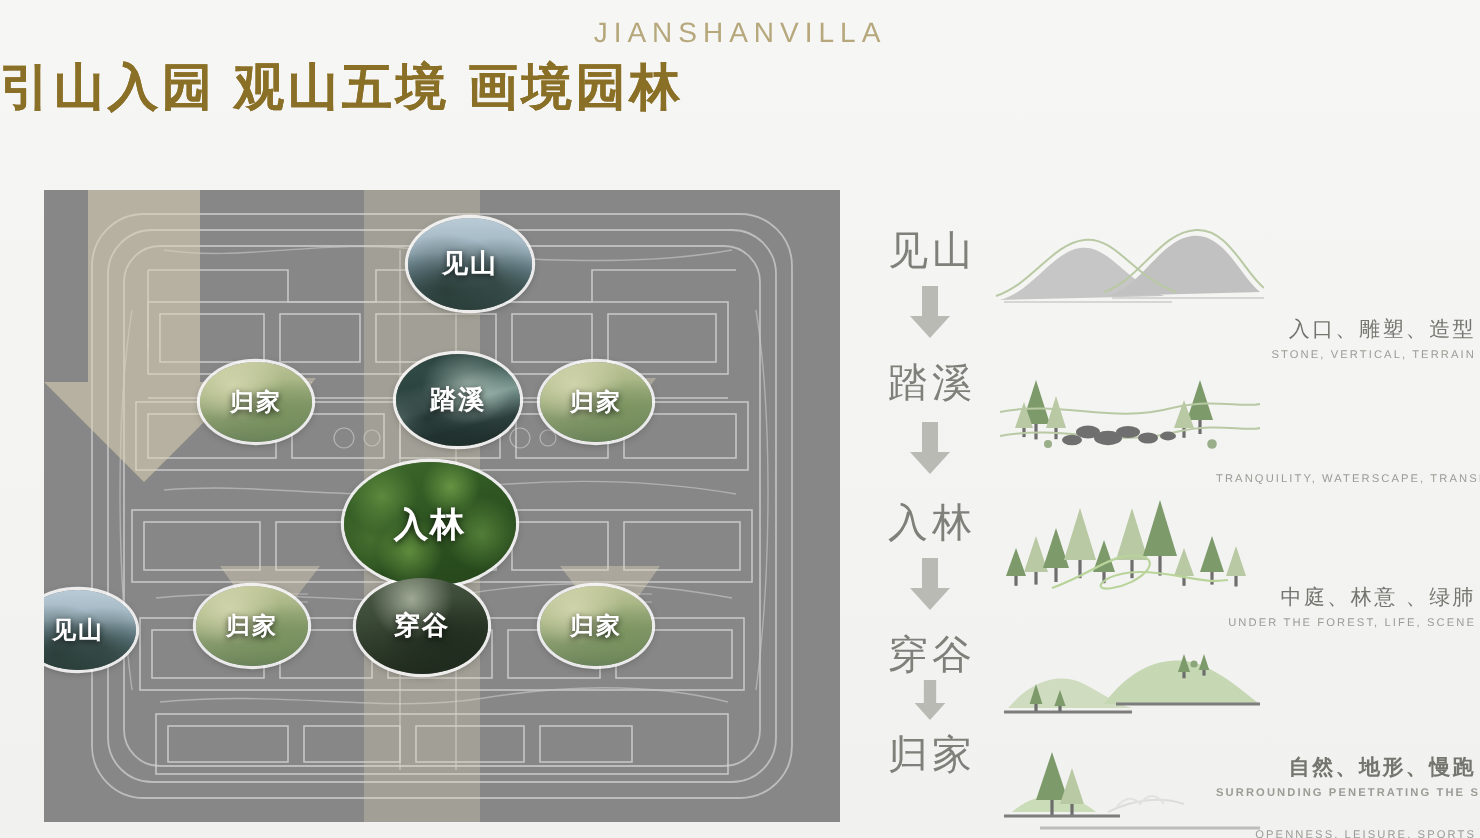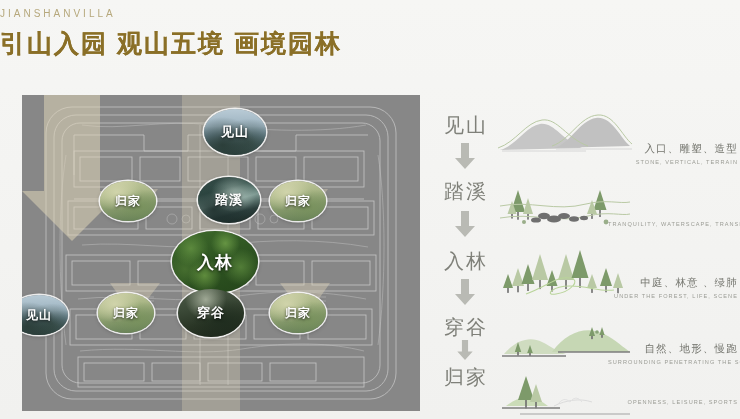--- a/index.html
+++ b/index.html
@@ -6,22 +6,22 @@
   body{
     width:740px;height:419px;overflow:hidden;
     background:#f2f2f0;
     font-family:"Liberation Sans","DejaVu Sans",sans-serif;
     position:relative;
   }
   .page{position:absolute;inset:0;background:linear-gradient(180deg,#f6f6f4 0%,#f1f1ef 100%);}
 
   
   .eyebrow{
-    position:absolute;left:0;right:0;top:8px;
-    font-size:10px;letter-spacing:3.0px;color:#b6a87c;font-weight:400;
+    position:absolute;left:0;right:0;top:8px;text-align:center;
+    font-size:14px;letter-spacing:3.0px;color:#b6a87c;font-weight:400;
   }
   .headline{
     position:absolute;left:0;right:0;top:27px;
     font-size:25px;font-weight:700;letter-spacing:2px;
     color:#8a6f27;
     background:linear-gradient(180deg,#a98e3e 0%,#8a6d1f 55%,#7d6420 100%);
     -webkit-background-clip:text;background-clip:text;
   }
 
   
@@ -94,21 +94,21 @@
   .stage{position:absolute;left:0;width:308px;}
   .stage-label{
     position:absolute;left:12px;top:0;width:64px;
     font-size:20px;font-weight:400;color:#7f8079;letter-spacing:2px;
     white-space:nowrap;
   }
   .stage-arrow{
     position:absolute;left:22px;width:22px;height:26px;
   }
   .stage-art{position:absolute;left:64px;top:-6px;width:136px;height:62px;}
-  .cap{position:absolute;right:2px;width:130px;text-align:right;}
+  .cap{position:absolute;right:2px;width:130px;text-align:right;margin-top:16px;}
   .cap-cn{font-size:10.5px;color:#74756e;letter-spacing:1.2px;white-space:nowrap;}
   .cap-en{font-size:5.6px;color:#9b9c95;letter-spacing:1.05px;margin-top:3px;white-space:nowrap;}
 </style>
 </head>
 <body>
 
 <div class="page">
 
   <div class="eyebrow">JIANSHANVILLA</div>
   <div class="headline">引山入园 观山五境 画境园林</div>
@@ -331,21 +331,21 @@
               <polygon points="22,34 18.8,44 25.2,44" fill="#7d9a6a"></polygon>
               <rect x="21.2" y="44" width="1.6" height="3.5" fill="#6e6e6e"></rect>
               <polygon points="34,37 31.2,45 36.8,45" fill="#7d9a6a"></polygon>
               <rect x="33.2" y="45" width="1.6" height="2.8" fill="#6e6e6e"></rect>
               <polygon points="96,19 93,28 99,28" fill="#7d9a6a"></polygon>
               <rect x="95.2" y="28" width="1.6" height="3.15" fill="#6e6e6e"></rect>
               <polygon points="106,19 103.4,27 108.6,27" fill="#7d9a6a"></polygon>
               <rect x="105.2" y="27" width="1.6" height="2.8" fill="#6e6e6e"></rect>
               <circle cx="101" cy="24" r="1.8" fill="#8aa57a"></circle>
             </svg></div>
-          <div class="cap" style="top: 28px;">
+          <div class="cap" style="top: 47px; font-weight: bold;">
             <div class="cap-cn">自然、地形、慢跑</div>
             <div class="cap-en">SURROUNDING PENETRATING THE SCENE</div>
           </div>
         </div>
         <svg viewBox="0 0 22 26" class="stage-arrow" style="top: 244px; height: 20px;">
           <polygon points="7,0 15,0 15,15 21,15 11,26 1,15 7,15" fill="#b9bab4"></polygon>
         </svg>
         <div class="stage" style="top: 268px;">
           <div class="stage-label">归家</div>
           <div class="stage-art"><svg viewBox="0 0 136 62" width="136" height="62">

